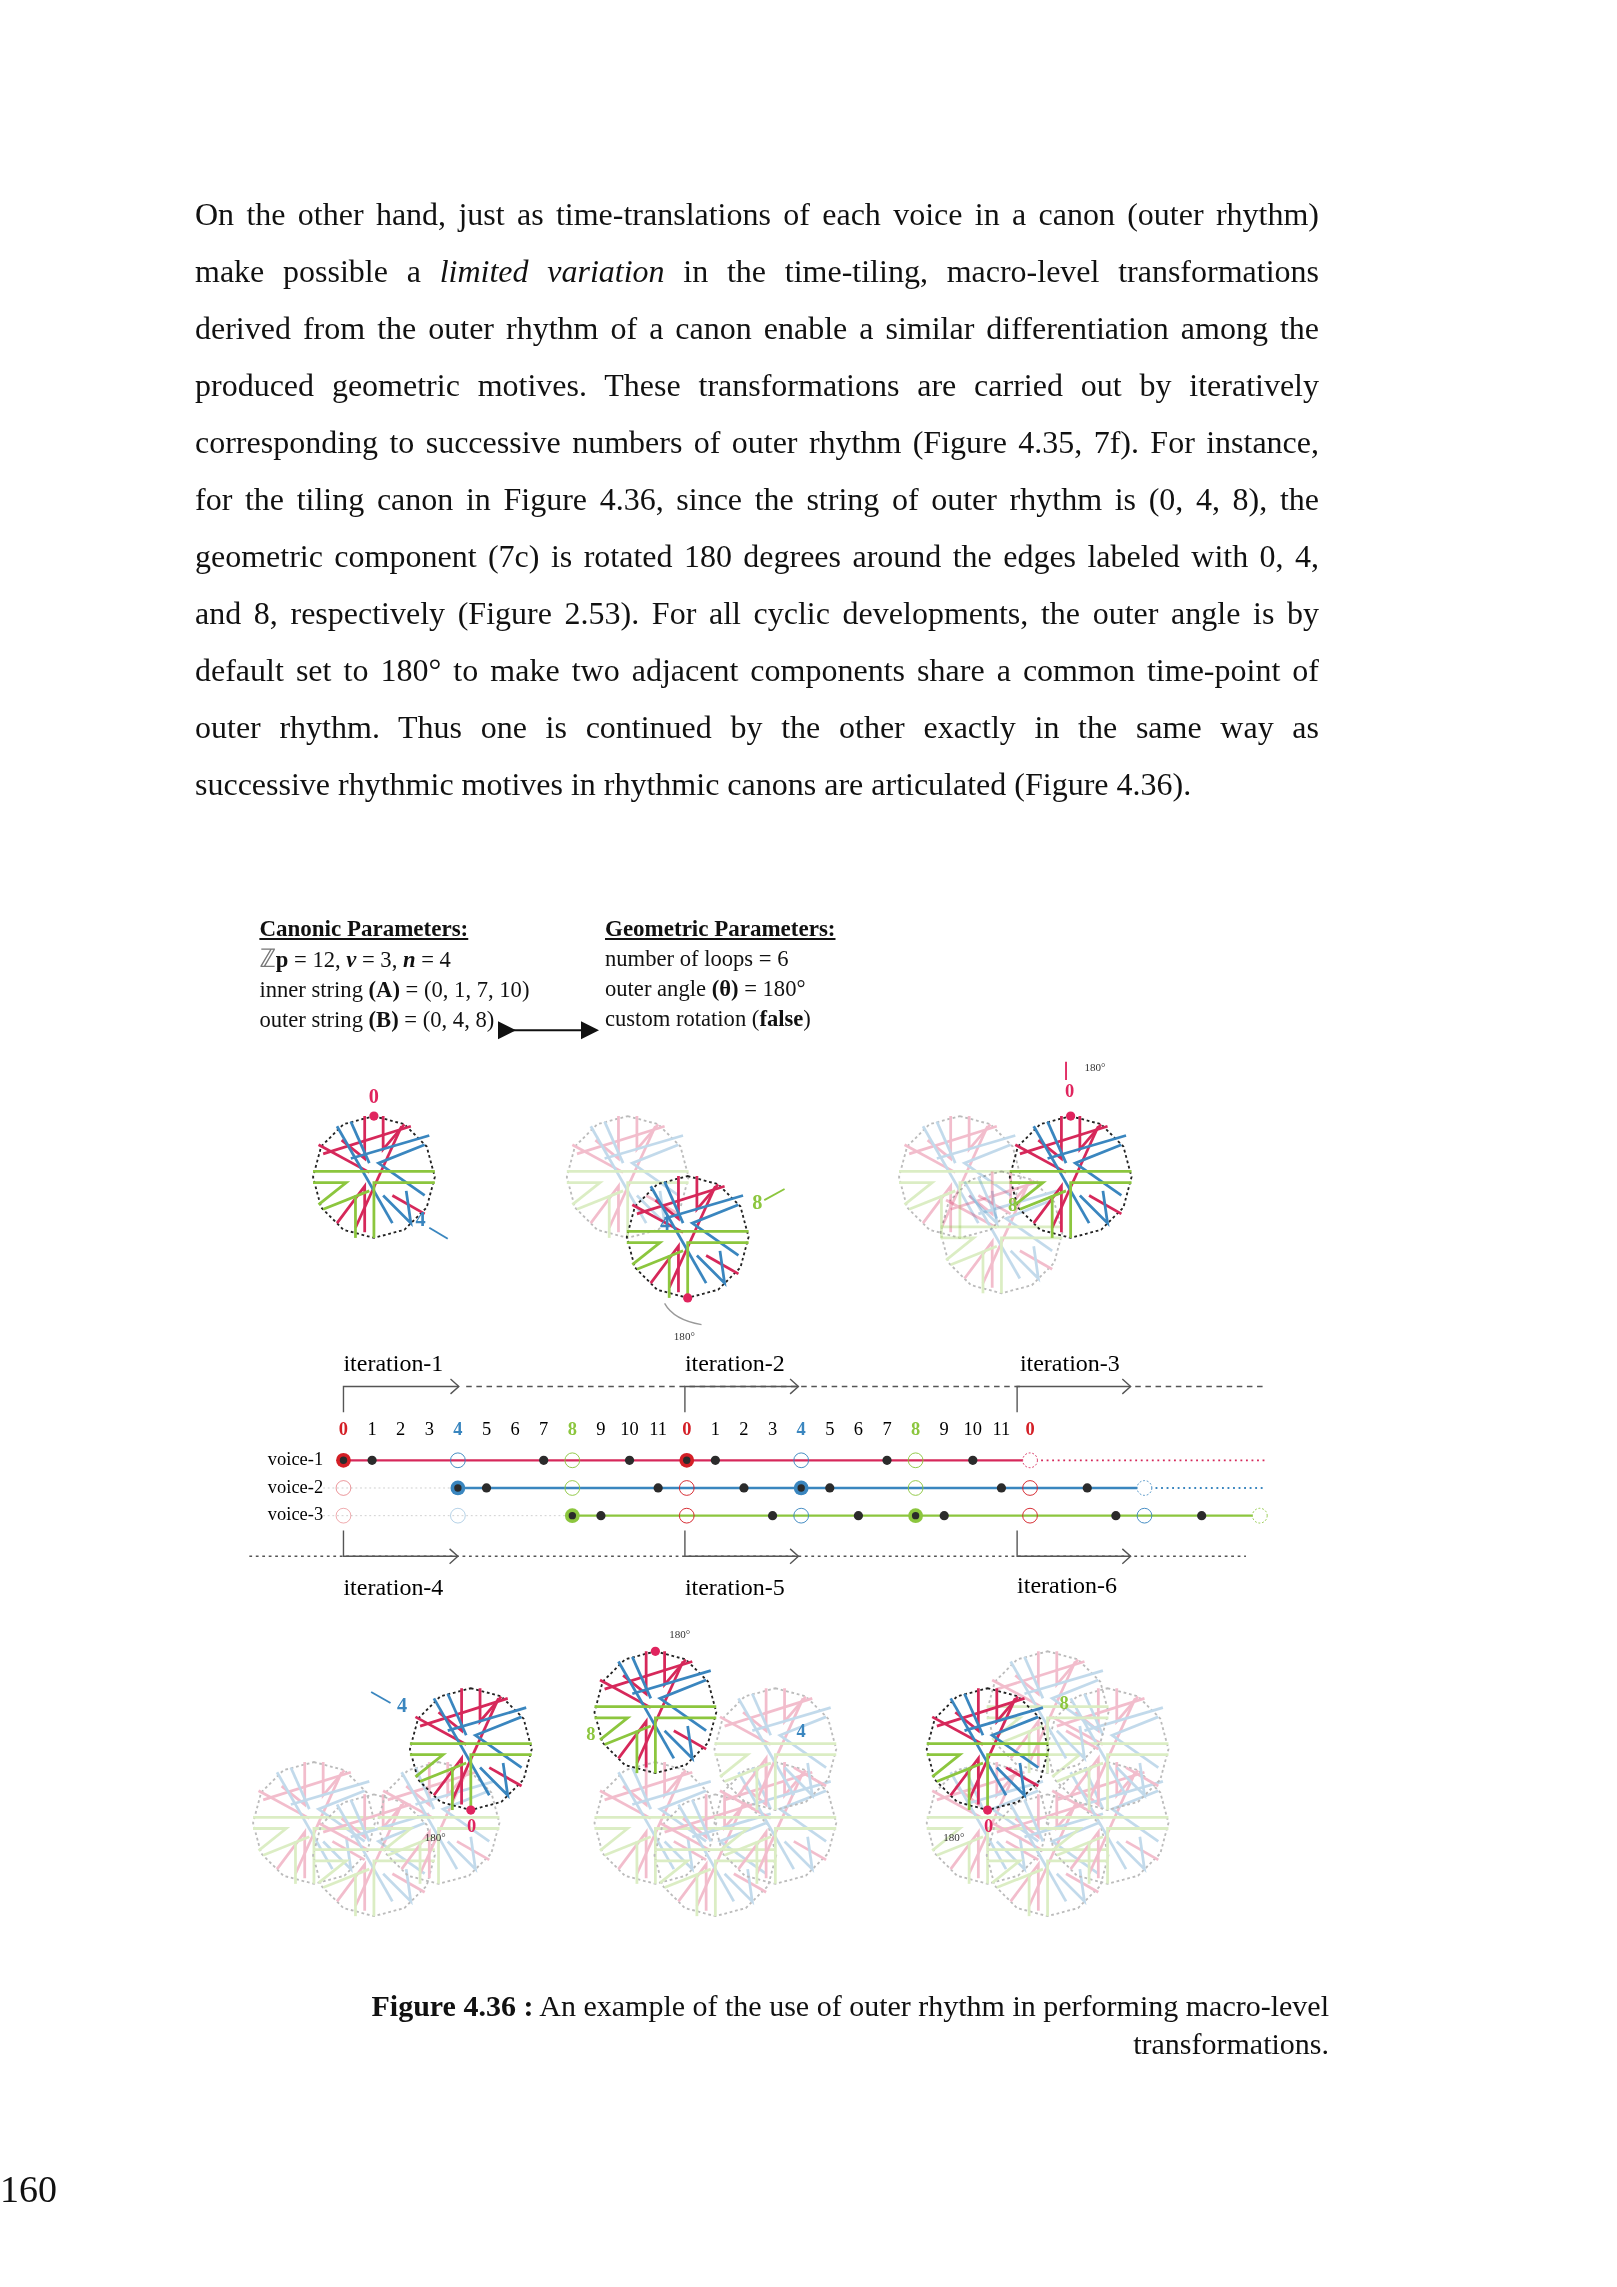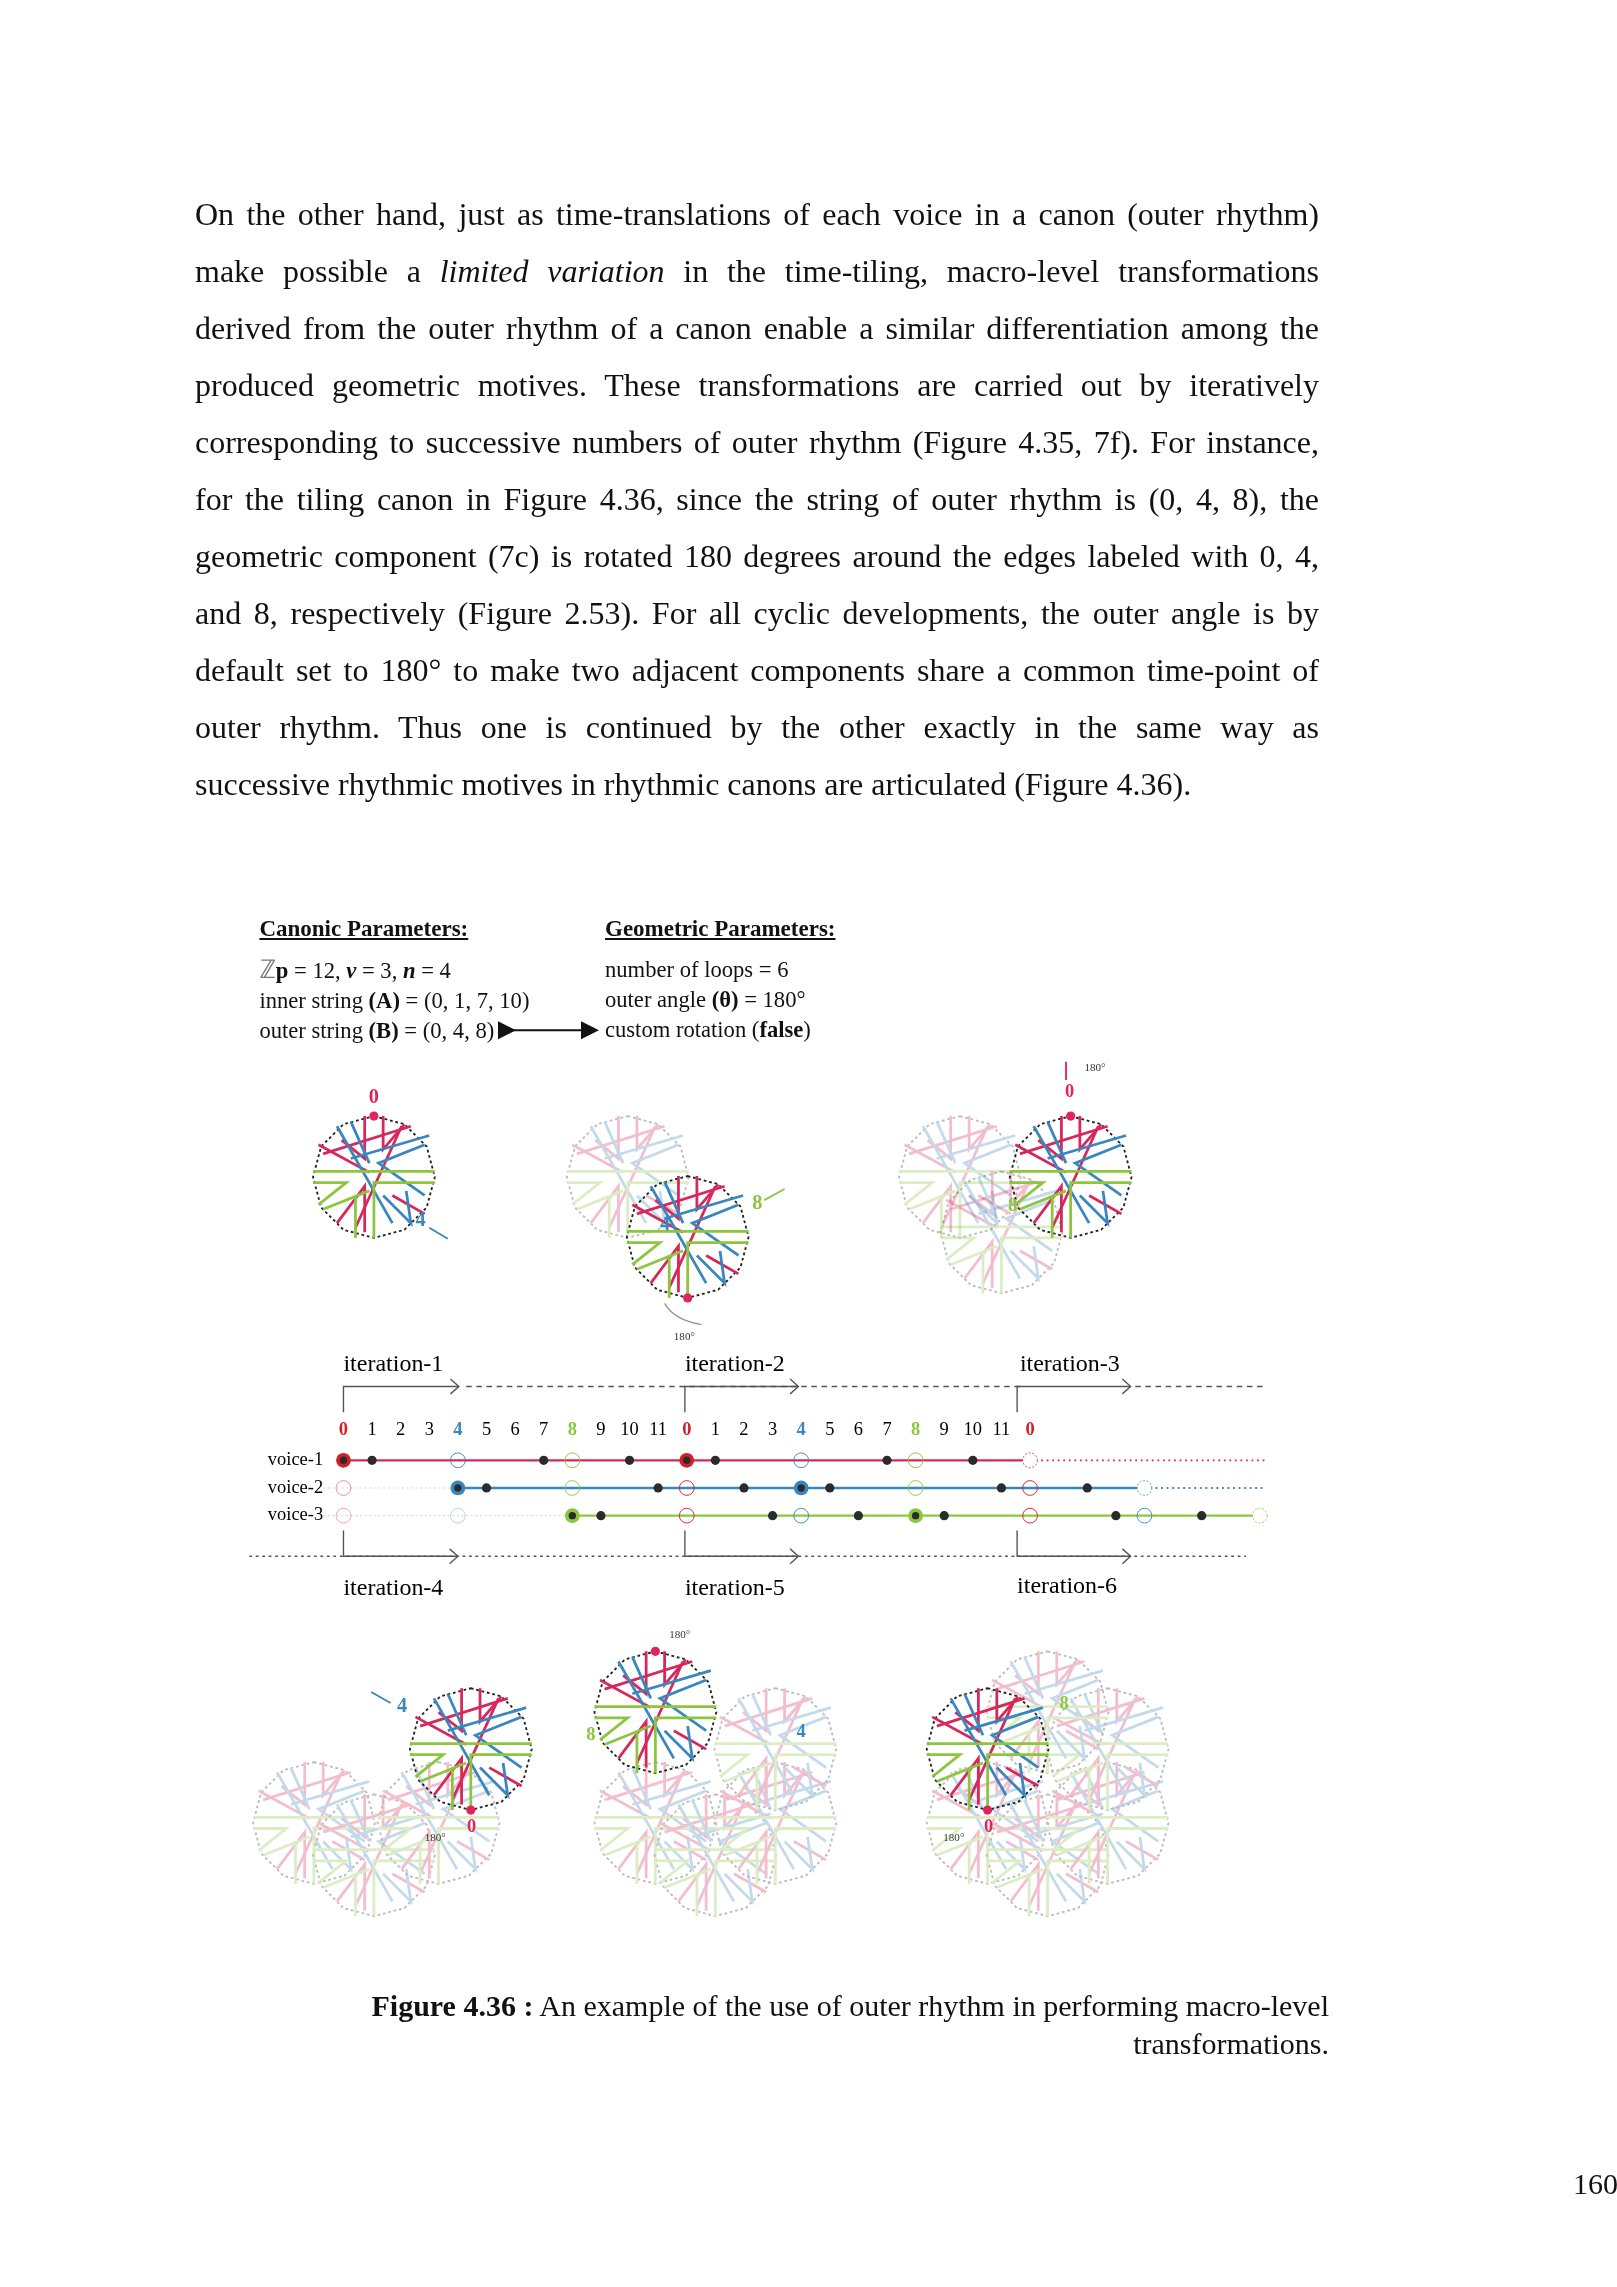--- a/index.html
+++ b/index.html
@@ -3,25 +3,25 @@
 <meta charset="utf-8">
 <style>
   html, body { margin: 0; padding: 0; background: #ffffff; }
   body { width: 1618px; height: 2288px; position: relative; overflow: hidden; font-family: "Liberation Serif", serif; color: #111; }
   .page { position: absolute; left: 0; top: 0; width: 1392px; height: 2288px; }
   .para { position: absolute; left: 195px; top: 186px; width: 1124px; font-size: 32px; line-height: 57px; text-align: justify; margin: 0; }
   .para .line { display: block; text-align: justify; text-align-last: justify; white-space: nowrap; }
   .para .line.last { text-align-last: left; }
   .figure { position: absolute; left: 240px; top: 914px; width: 1043px; height: 1052px; }
   .params { position: absolute; font-size: 22.6px; line-height: 30px; }
-  .params .hdr { font-weight: bold; text-decoration: underline; font-size: 23px; margin-bottom: 11px; display: block; }
+  .params .hdr { font-weight: bold; text-decoration: underline; font-size: 23px; display: block; }
   .params .row { display: block; white-space: nowrap; }
   .caption { position: absolute; left: 185px; top: 1987px; width: 1144px; text-align: right; font-size: 30px; line-height: 38px; }
   .caption b { font-weight: bold; }
-  .pagenum { position: absolute; left: 0; width: 1618px; top: 2167px; text-align: right; font-size: 30px; }
+  .pagenum { position: absolute; left: 0; width: 1618px; top: 2167px; text-align: left; font-size: 38px; }
   svg text { font-family: "Liberation Serif", serif; }
 </style>
 </head>
 <body>
 
 <div class="page">
 
   <div class="para">
     <span class="line">On the other hand, just as time-translations of each voice in a canon (outer rhythm)</span>
     <span class="line"><span>make possible a </span><i>limited variation</i><span> in the time-tiling, macro-level transformations</span></span>

